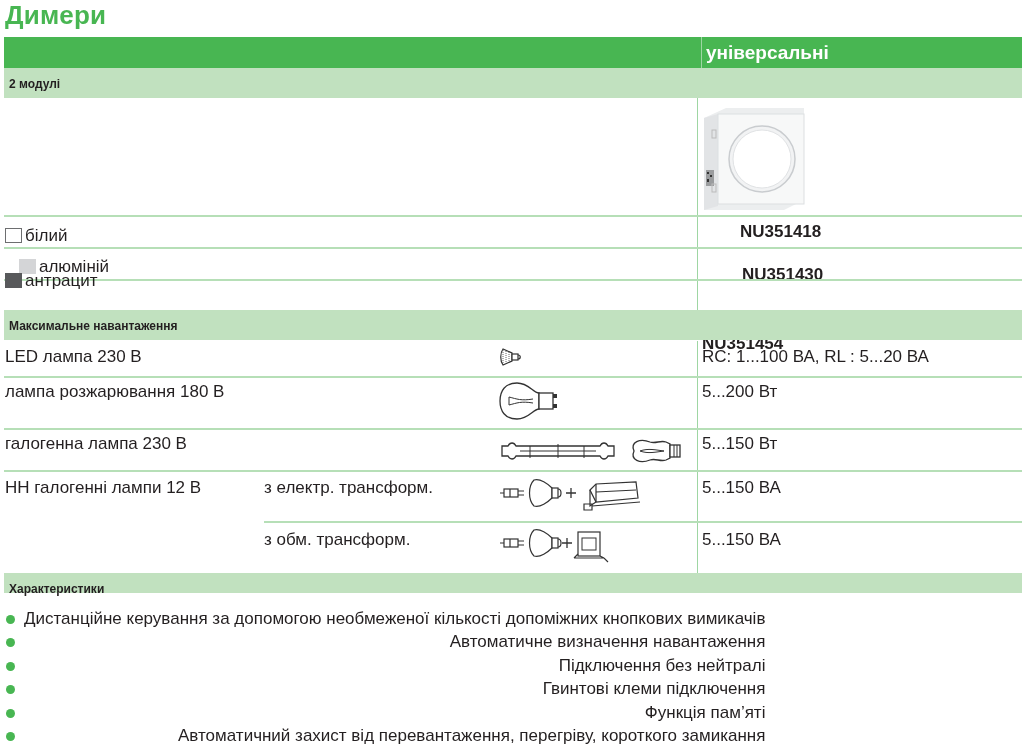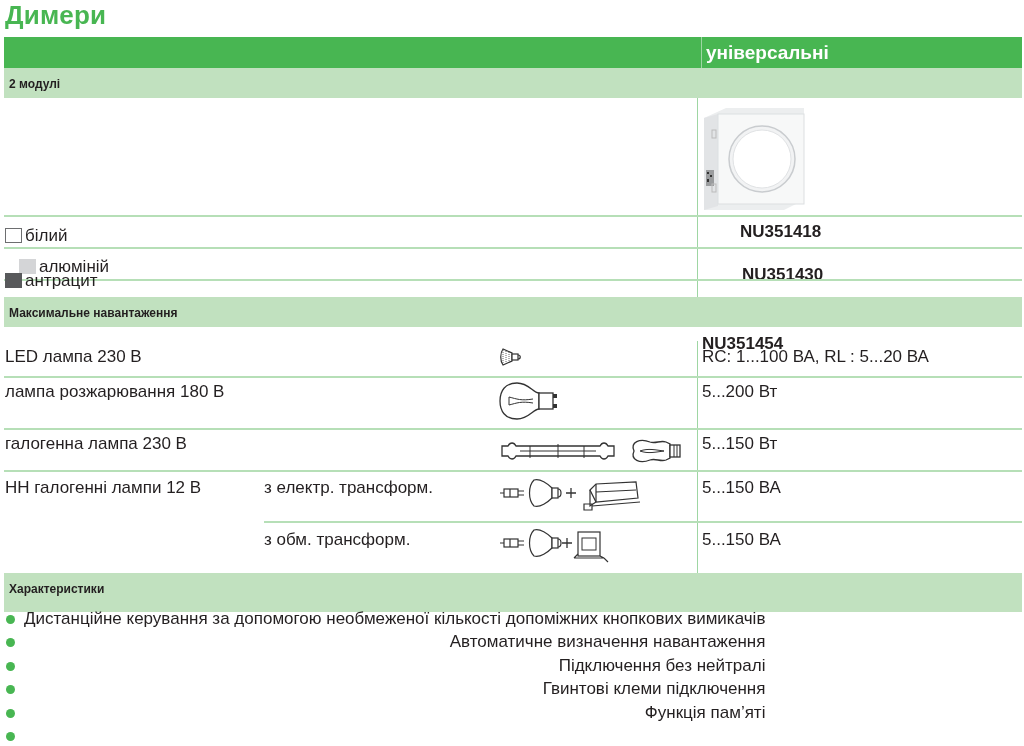--- a/index.html
+++ b/index.html
@@ -6,22 +6,22 @@
   html, body { width: 1024px; height: 746px; background: #ffffff; overflow: hidden; }
   body { font-family: "Liberation Sans", sans-serif; color: #231f20; position: relative; }
 
   .title { position: absolute; left: 5px; top: 0px; font-size: 26px; font-weight: bold; color: #48b652; letter-spacing: 0.2px; }
 
   .hdr { position: absolute; left: 4px; top: 37px; width: 1018px; height: 31px; background: #48b652; }
   .hdr .col-label { position: absolute; left: 697px; top: 0; height: 31px; border-left: 1px solid #9ed6a3; padding-left: 4px; line-height: 32px; color: #fff; font-weight: bold; font-size: 19px; }
 
   .band { position: absolute; left: 4px; width: 1018px; background: #c1e1bf; font-weight: bold; font-size: 12px; padding-left: 5px; }
   .band.b1 { top: 68px; height: 30px; line-height: 32px; }
-  .band.b2 { top: 297px; height: 30px; line-height: 32px; }
-  .band.b3 { top: 573px; height: 39px; line-height: 32px; }
+  .band.b2 { top: 310px; height: 30px; line-height: 32px; }
+  .band.b3 { top: 573px; height: 20px; line-height: 32px; }
 
   .vline { position: absolute; left: 697px; width: 1px; background: #9ed6a3; }
   .hline { position: absolute; height: 2px; background: #b6dfb7; }
 
   .cell { position: absolute; font-size: 17px; line-height: 20px; white-space: nowrap; }
   .code { font-weight: bold; }
 
   .swatch { display: inline-block; width: 17px; height: 15px; vertical-align: -2px; margin-right: 3px; }
   .sw-white { border: 1px solid #6d6e70; background: #fff; }
   .sw-alu { background: #d4d5d7; }
@@ -159,14 +159,14 @@
 <div class="cell" style="left:702px;top:530px;">5...150 ВА</div>
 
 <div class="band b3">Характеристики</div>
 
 <ul class="feat">
   <li><span class="dot"></span><span>Дистанційне керування за допомогою необмеженої кількості допоміжних кнопкових вимикачів</span></li>
   <li><span class="dot"></span><span>Автоматичне визначення навантаження</span></li>
   <li><span class="dot"></span><span>Підключення без нейтралі</span></li>
   <li><span class="dot"></span><span>Гвинтові клеми підключення</span></li>
   <li><span class="dot"></span><span>Функція пам’яті</span></li>
-  <li><span class="dot"></span></li>
+  <li><span class="dot"></span><span>Автоматичний захист від перевантаження, перегріву, короткого замикання</span></li>
 </ul>
 
 </body></html>

